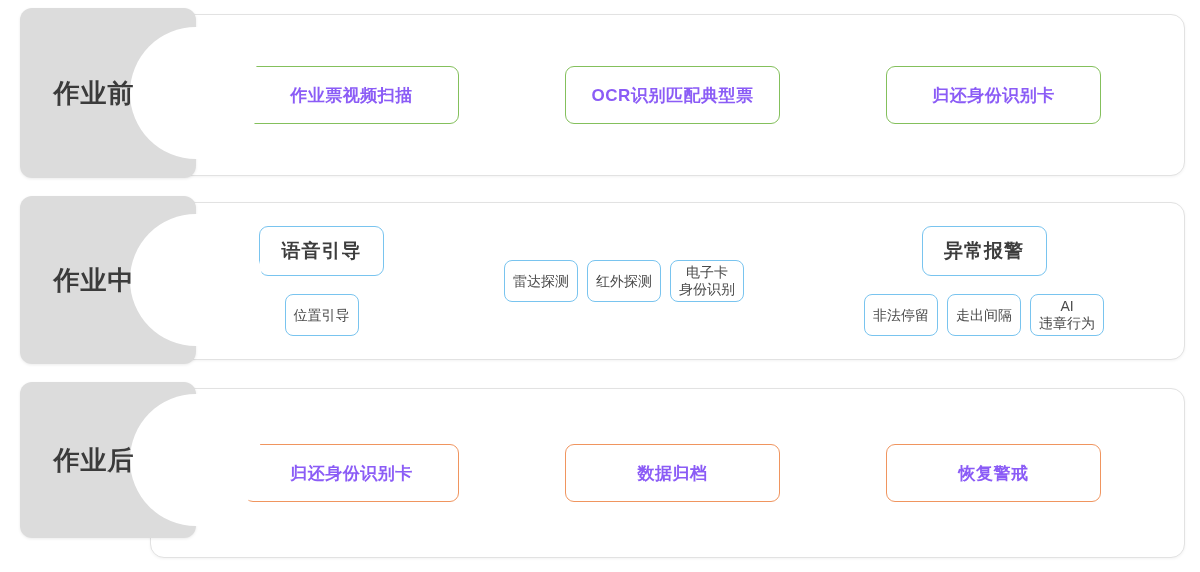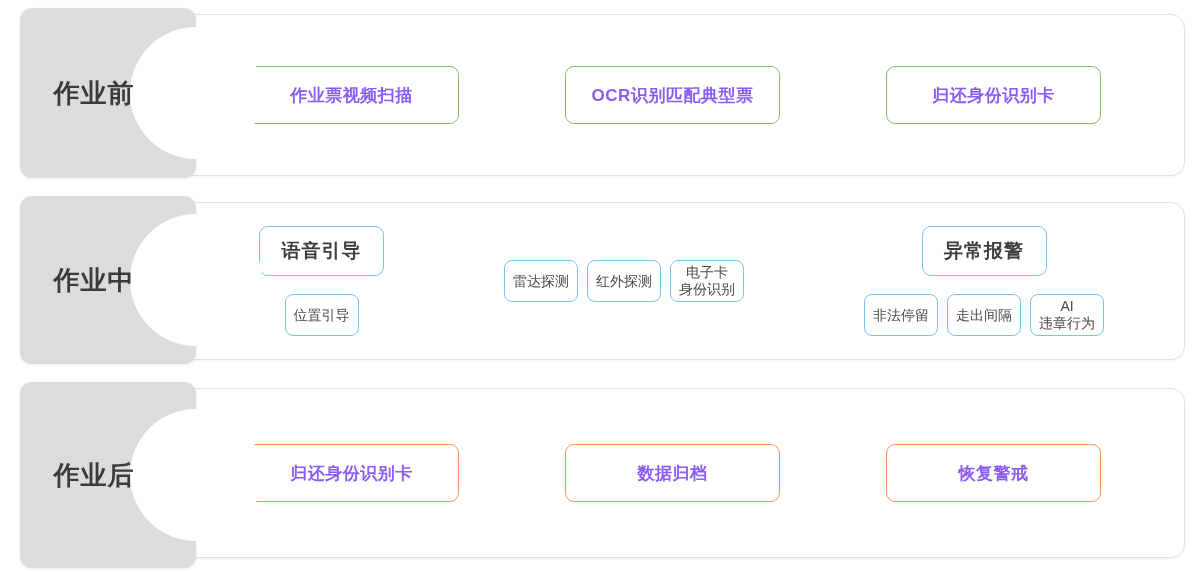--- a/index.html
+++ b/index.html
@@ -74,21 +74,21 @@
     position: relative;
     z-index: 2;
     font-size: 26px;
     font-weight: bold;
     color: #3b3b3b;
     letter-spacing: 1px;
     margin-right: 28px;
     white-space: nowrap;
   }
   .row-2 .label-tab { height: 168px; }
-  .row-3 .label-tab { height: 186px; top: 8px; }
+  .row-3 .label-tab { height: 156px; top: 8px; }
 
   
   .items {
     position: absolute;
     left: 40px;
     right: 30px;
     top: 0;
     bottom: 0;
     display: flex;
     align-items: center;

